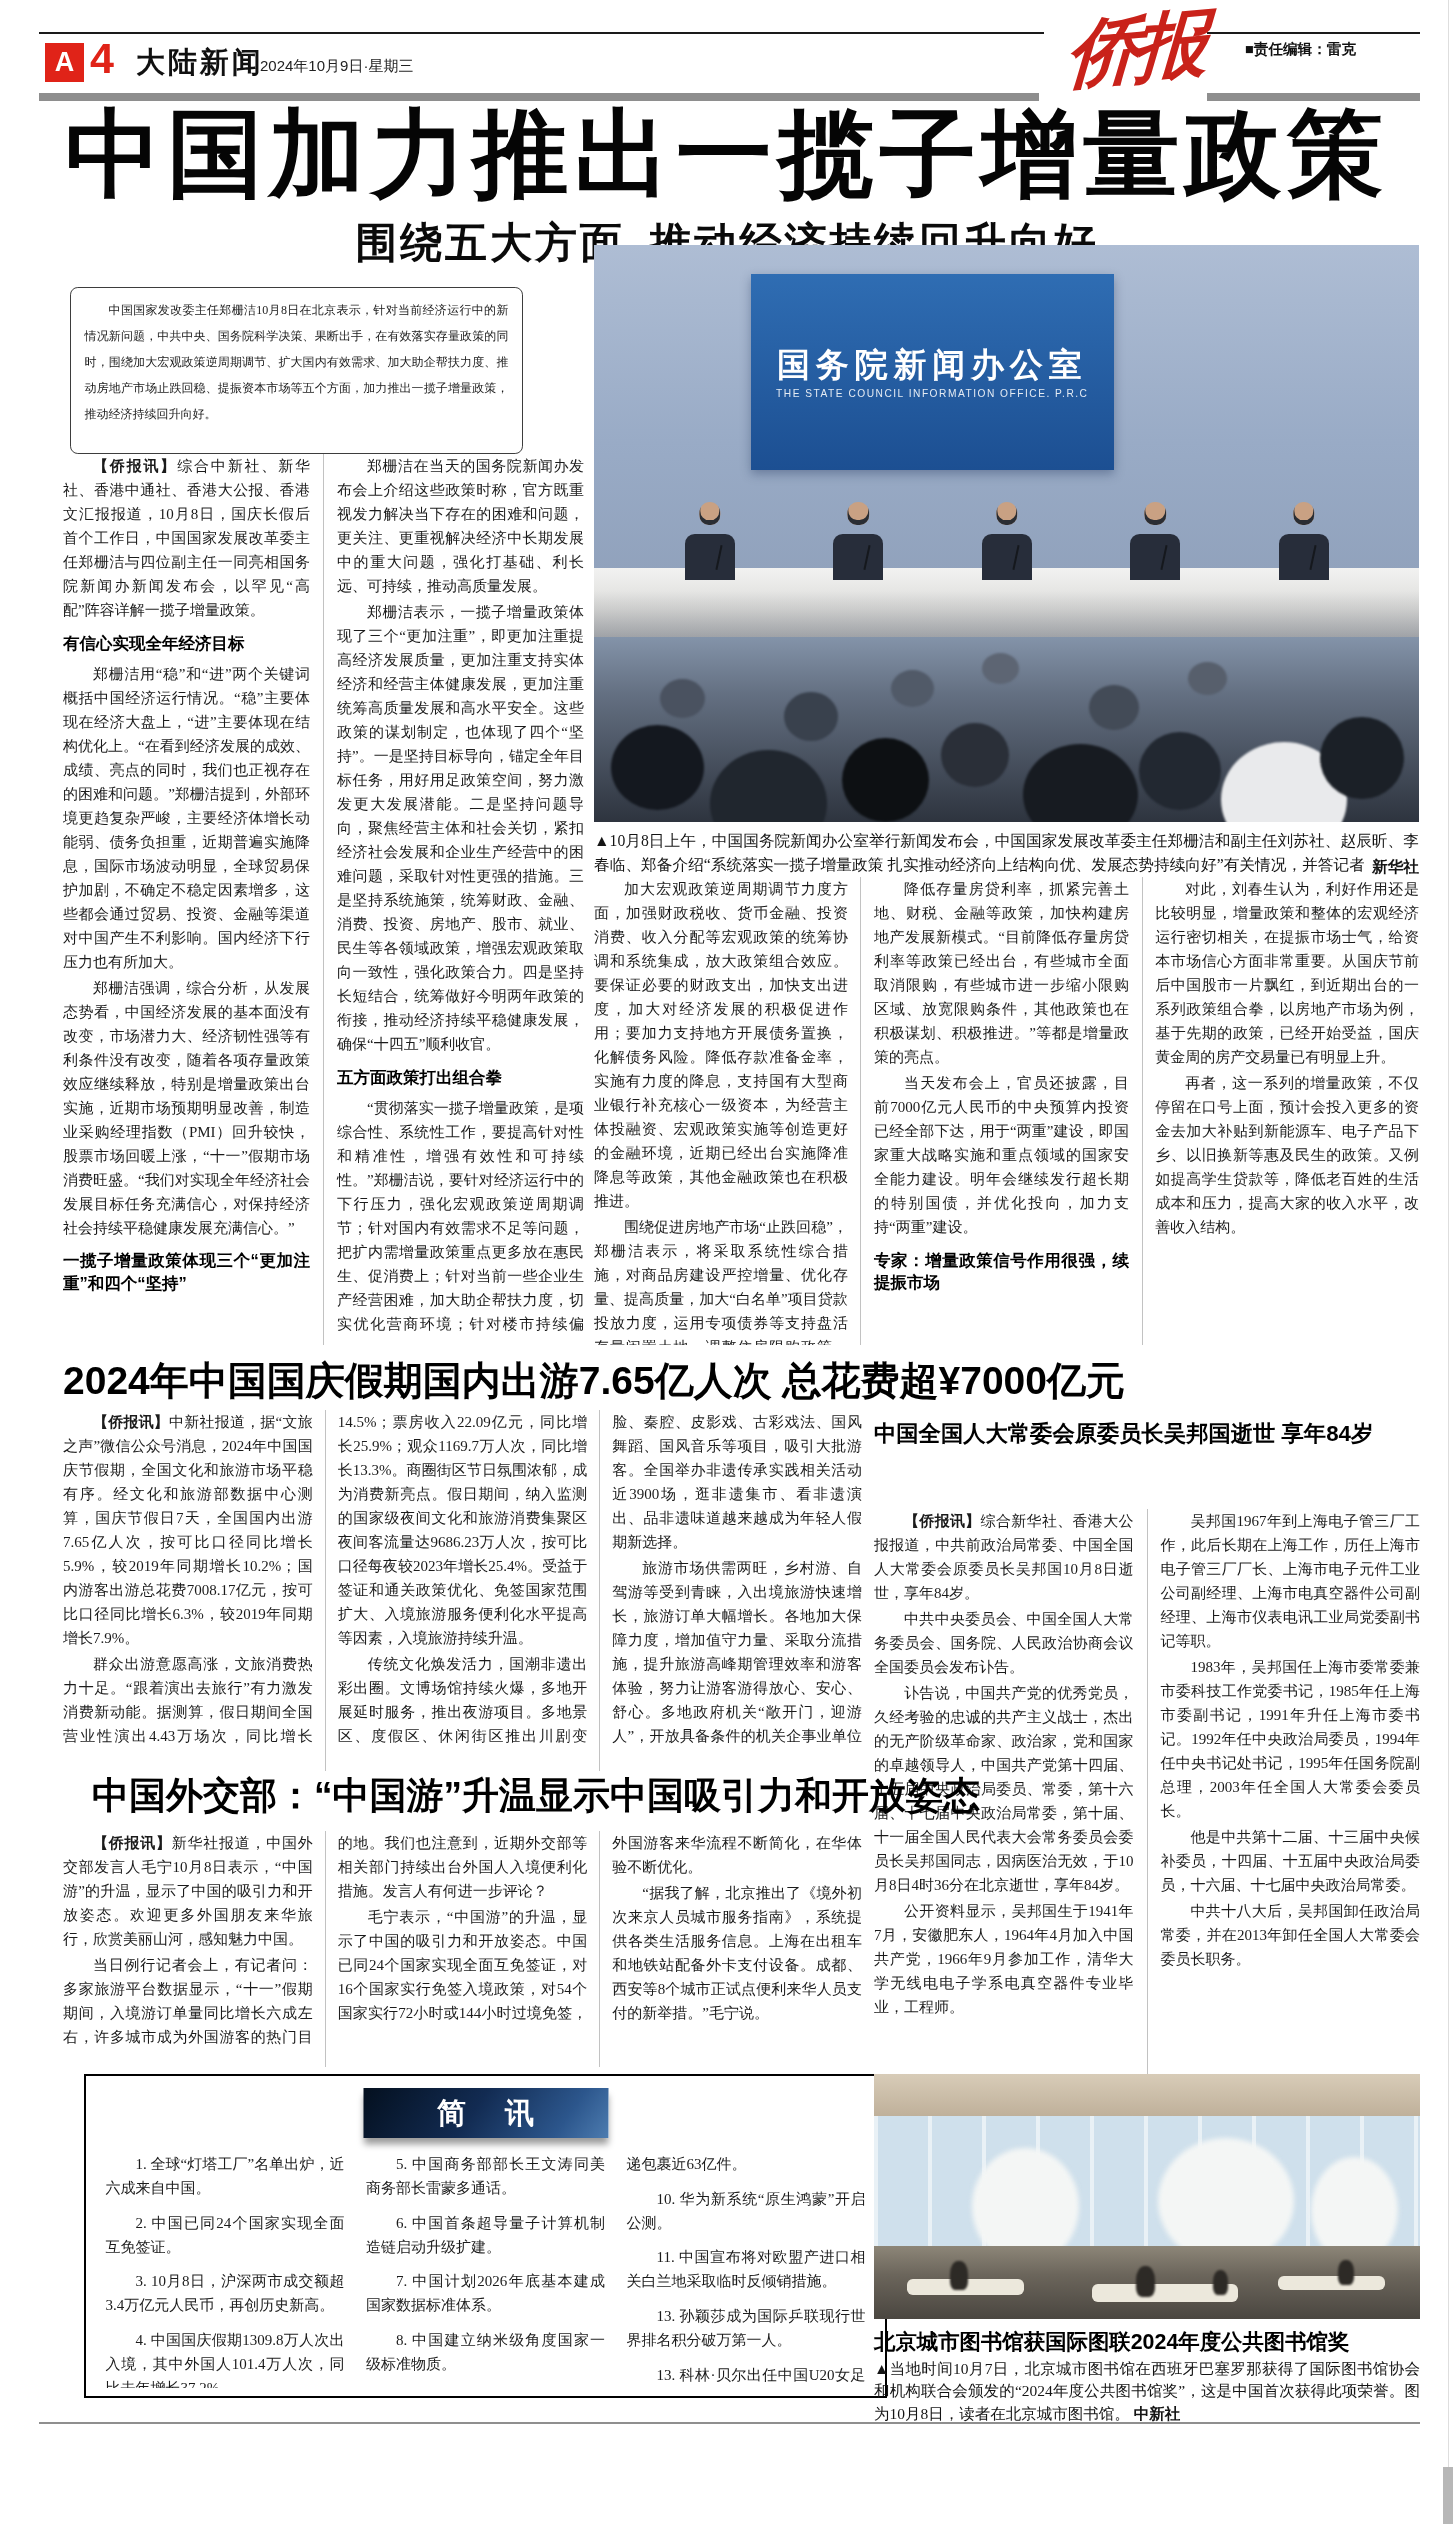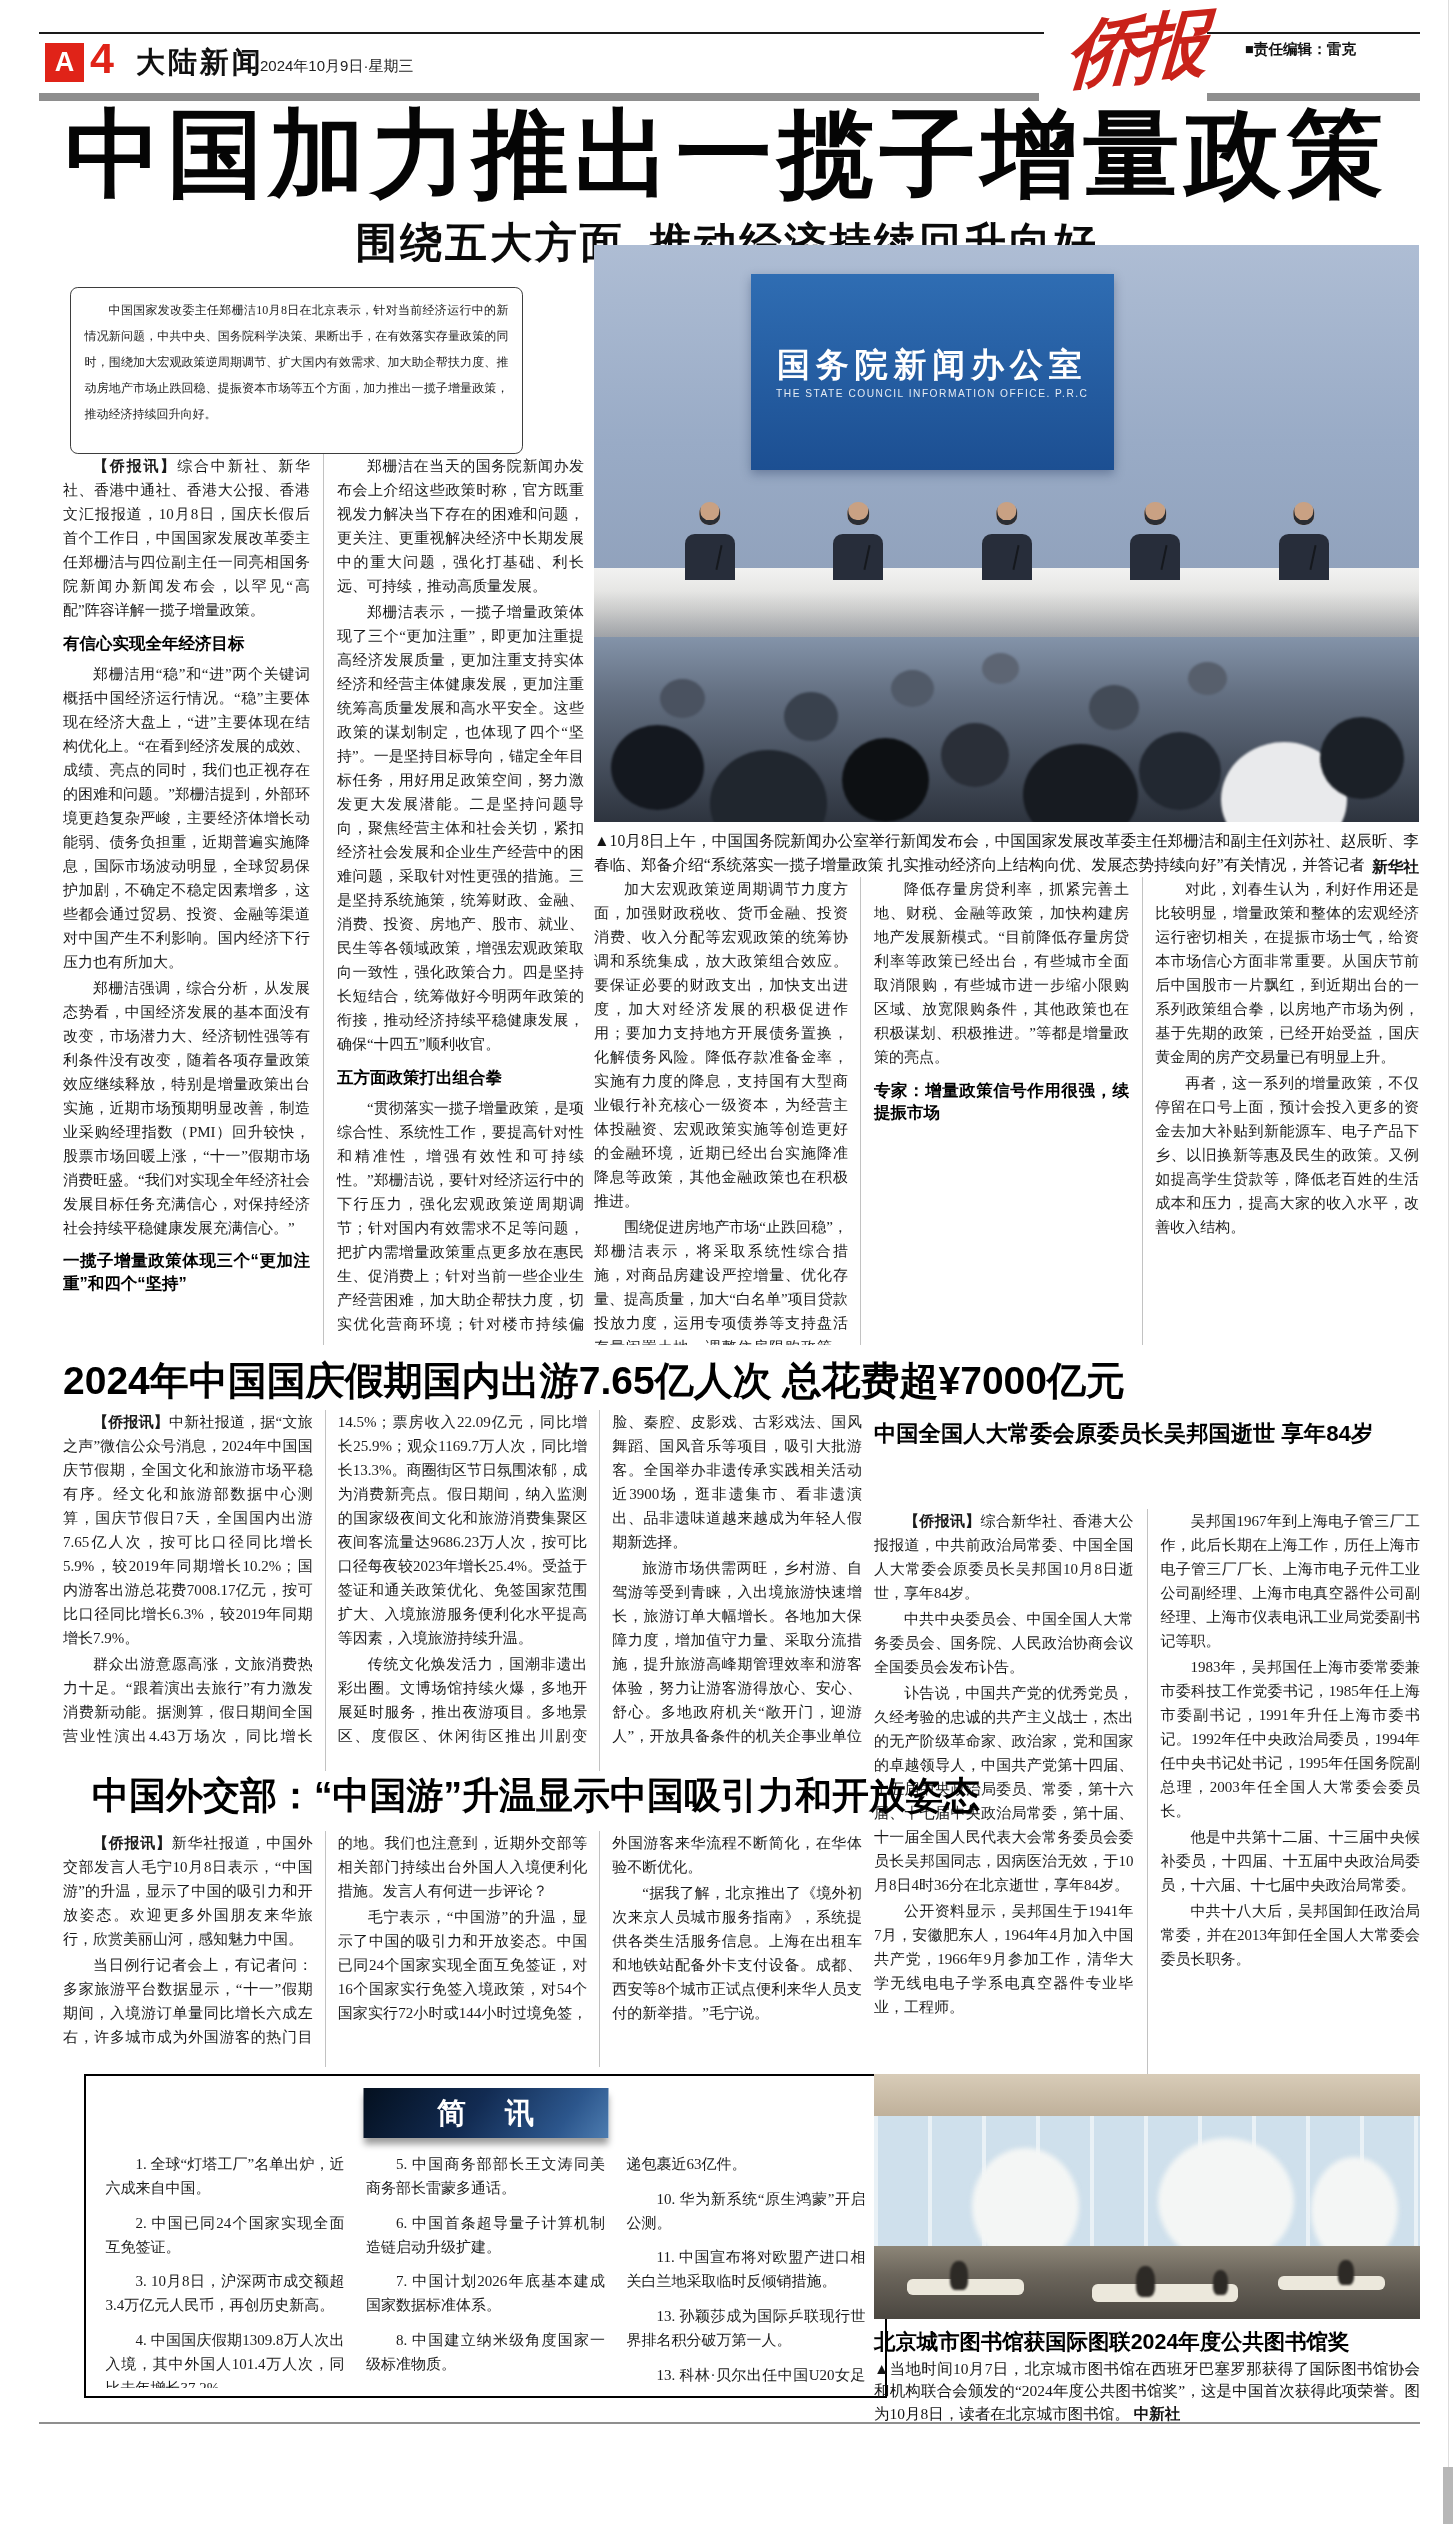--- a/index.html
+++ b/index.html
@@ -198,20 +198,21 @@
     <p>“贯彻落实一揽子增量政策，是项综合性、系统性工作，要提高针对性和精准性，增强有效性和可持续性。”郑栅洁说，要针对经济运行中的下行压力，强化宏观政策逆周期调节；针对国内有效需求不足等问题，把扩内需增量政策重点更多放在惠民生、促消费上；针对当前一些企业生产经营困难，加大助企帮扶力度，切实优化营商环境；针对楼市持续偏弱，促进房地产市场止跌回稳；针对前期股市震荡下行等问题，努力提振资本市场等五方面加力落实。</p>
   </div>
 
   <div class="abs bp">
     <div class="c ca bodytext">
       <p>加大宏观政策逆周期调节力度方面，加强财政税收、货币金融、投资消费、收入分配等宏观政策的统筹协调和系统集成，放大政策组合效应。要保证必要的财政支出，加快支出进度，加大对经济发展的积极促进作用；要加力支持地方开展债务置换，化解债务风险。降低存款准备金率，实施有力度的降息，支持国有大型商业银行补充核心一级资本，为经营主体投融资、宏观政策实施等创造更好的金融环境，近期已经出台实施降准降息等政策，其他金融政策也在积极推进。</p>
       <p>围绕促进房地产市场“止跌回稳”，郑栅洁表示，将采取系统性综合措施，对商品房建设严控增量、优化存量、提高质量，加大“白名单”项目贷款投放力度，运用专项债券等支持盘活存量闲置土地，调整住房限购政策，释放刚性和改善性住房需求，加快消化存量商品房。</p>
     </div>
     <div class="c cb bodytext">
       <p>降低存量房贷利率，抓紧完善土地、财税、金融等政策，加快构建房地产发展新模式。“目前降低存量房贷利率等政策已经出台，有些城市全面取消限购，有些城市进一步缩小限购区域、放宽限购条件，其他政策也在积极谋划、积极推进。”等都是增量政策的亮点。</p>
+      <p>当天发布会上，官员还披露，目前7000亿元人民币的中央预算内投资已经全部下达，用于“两重”建设，即国家重大战略实施和重点领域的国家安全能力建设。明年会继续发行超长期的特别国债，并优化投向，加力支持“两重”建设。</p>
       <div class="colsub">专家：增量政策信号作用很强，续提振市场</div>
     </div>
     <div class="c cc bodytext">
       <p>对此，刘春生认为，利好作用还是比较明显，增量政策和整体的宏观经济运行密切相关，在提振市场士气，给资本市场信心方面非常重要。从国庆节前后中国股市一片飘红，到近期出台的一系列政策组合拳，以房地产市场为例，基于先期的政策，已经开始受益，国庆黄金周的房产交易量已有明显上升。</p>
       <p>再者，这一系列的增量政策，不仅停留在口号上面，预计会投入更多的资金去加大补贴到新能源车、电子产品下乡、以旧换新等惠及民生的政策。又例如提高学生贷款等，降低老百姓的生活成本和压力，提高大家的收入水平，改善收入结构。</p>
     </div>
   </div>
 
   <div class="abs h2line h24">2024年中国国庆假期国内出游7.65亿人次 总花费超¥7000亿元</div>
   <div class="abs bodytext cols3 body24">

